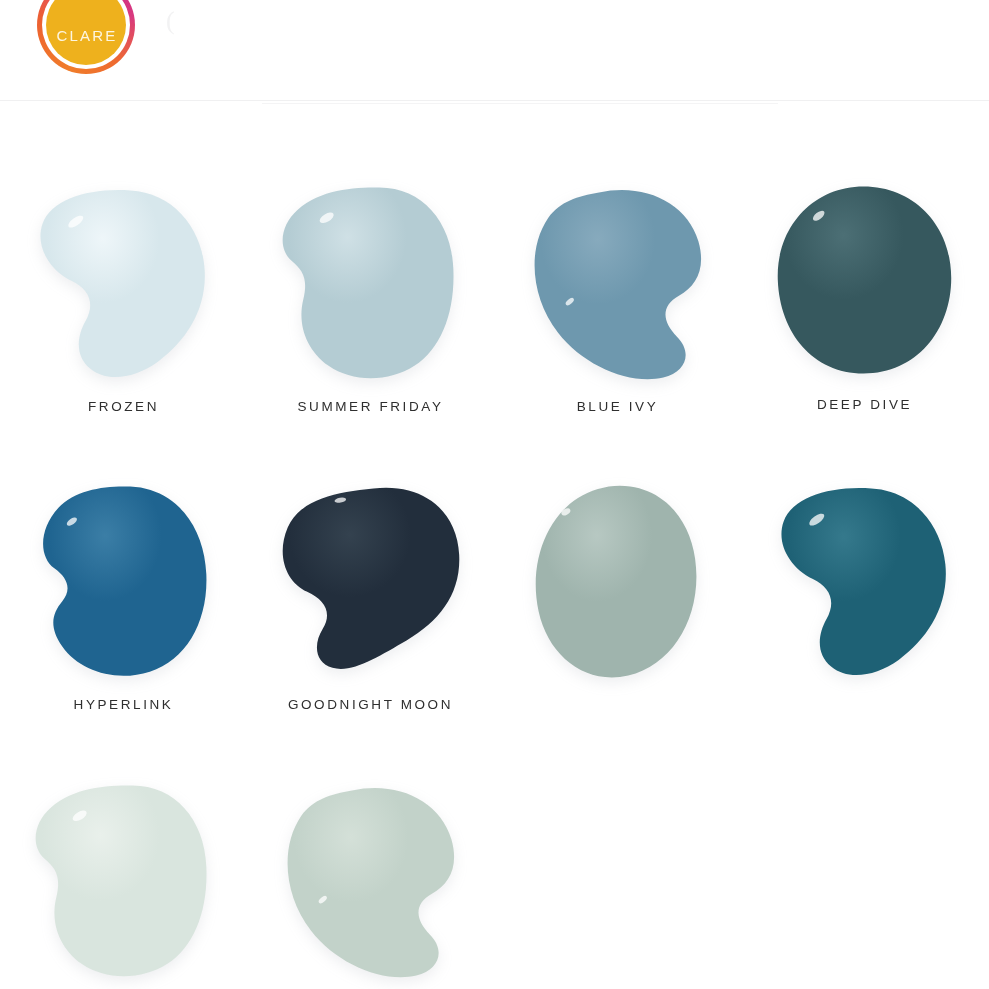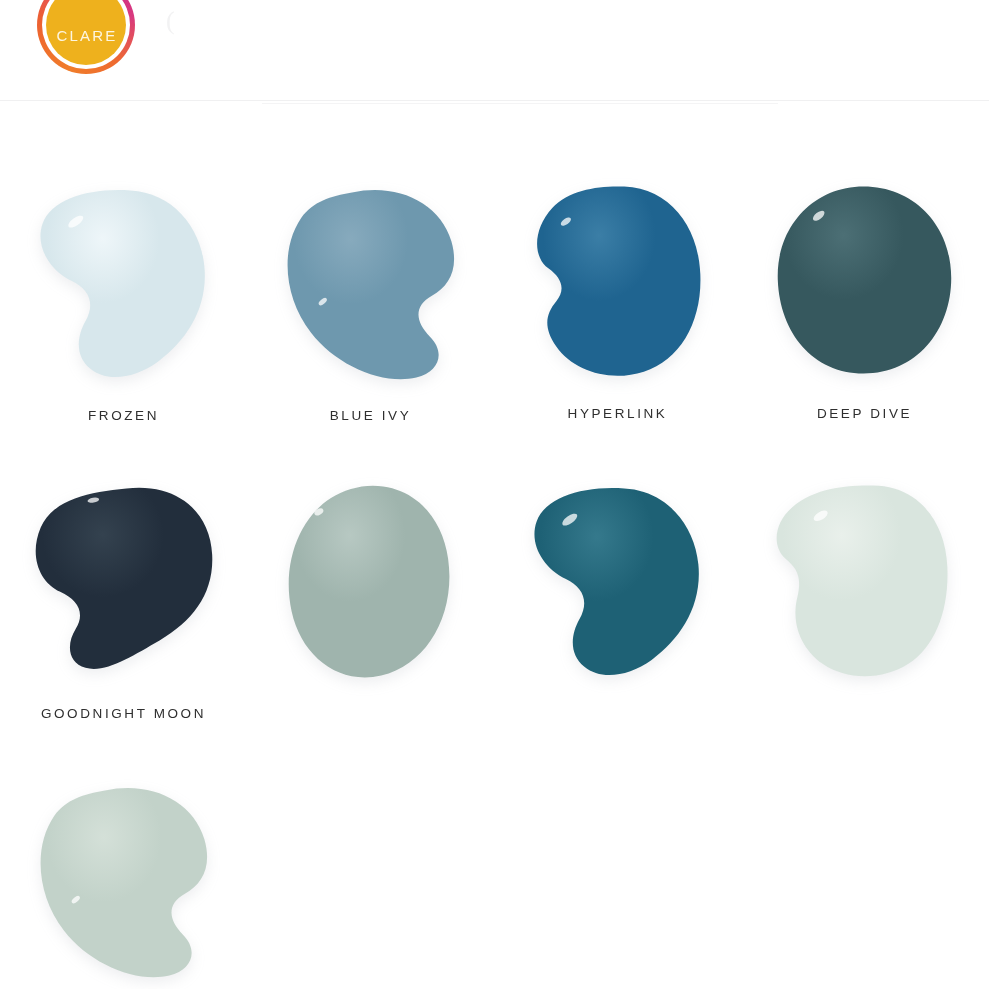--- a/index.html
+++ b/index.html
@@ -123,21 +123,21 @@
   }
   .blob {
     position: relative;
     width: 100%;
     height: 100%;
     filter: drop-shadow(0 5px 7px rgba(140,150,160,0.16));
   }
   .blob svg { display:block; width:100%; height:100%; overflow: visible;}
 
   .swatch-label {
-    margin-top: 21px;
+    margin-top: 12px;
     font-size: 13.5px;
     letter-spacing: 2.6px;
     color: #2f2f2f;
     text-transform: uppercase;
     white-space: nowrap;
     font-family: "Liberation Sans", sans-serif;
   }
 
   
   .row-1 .blob-wrap { margin-top: 12px; }
@@ -175,74 +175,92 @@
           </svg>
         </div>
       </div>
       <div class="swatch-label">FROZEN</div>
     </div>
     <div class="swatch-cell row-1">
       <div class="blob-wrap">
         <div class="blob">
           <svg viewBox="0 0 195 205" xmlns="http://www.w3.org/2000/svg">
             <defs>
+              <radialGradient id="grad3" cx="38%" cy="26%" r="82%">
+                <stop offset="0%" stop-color="#cfe0e5"></stop>
+                <stop offset="42%" stop-color="#b4ccd3"></stop>
+                <stop offset="100%" stop-color="#b4ccd3"></stop>
+              </radialGradient>
+            </defs>
+            <path d="M106,3 C150,3 180,38 182,86 C184,130 170,168 142,186 C116,203 78,203 54,186 C30,169 22,142 28,118 C33,97 28,88 16,78 C2,66 4,42 22,26 C46,5 78,3 106,3 Z" fill="url(#grad3)"></path>
+            <ellipse cx="52" cy="34" rx="8" ry="4" fill="#ffffff" opacity="0.75" transform="rotate(-30 52 34)"></ellipse>
+          </svg>
+        </div>
+      </div>
+      <div class="swatch-label">SUMMER FRIDAY</div>
+    </div>
+    <div class="swatch-cell row-1">
+      <div class="blob-wrap">
+        <div class="blob">
+          <svg viewBox="0 0 195 205" xmlns="http://www.w3.org/2000/svg">
+            <defs>
               <radialGradient id="grad4" cx="38%" cy="26%" r="82%">
                 <stop offset="0%" stop-color="#87aabd"></stop>
                 <stop offset="42%" stop-color="#6e98ae"></stop>
                 <stop offset="100%" stop-color="#6e98ae"></stop>
               </radialGradient>
             </defs>
             <path d="M78,8 C124,-2 168,18 180,58 C188,86 178,104 160,114 C142,124 142,140 158,156 C174,172 168,192 144,198 C110,206 62,186 36,152 C8,116 4,66 26,34 C38,17 56,12 78,8 Z" fill="url(#grad4)"></path>
             <ellipse cx="48" cy="120" rx="5" ry="2.5" fill="#ffffff" opacity="0.75" transform="rotate(-40 48 120)"></ellipse>
           </svg>
         </div>
       </div>
       <div class="swatch-label">BLUE IVY</div>
     </div>
     <div class="swatch-cell row-2">
       <div class="blob-wrap">
         <div class="blob">
           <svg viewBox="0 0 195 205" xmlns="http://www.w3.org/2000/svg">
             <defs>
+              <radialGradient id="grad6" cx="38%" cy="26%" r="82%">
+                <stop offset="0%" stop-color="#4c6f75"></stop>
+                <stop offset="42%" stop-color="#36585e"></stop>
+                <stop offset="100%" stop-color="#36585e"></stop>
+              </radialGradient>
+            </defs>
+            <path d="M96,4 C148,4 186,44 186,98 C186,152 150,196 96,196 C44,196 10,154 8,100 C6,46 44,4 96,4 Z" fill="url(#grad6)"></path>
+            <ellipse cx="50" cy="34" rx="7" ry="3.5" fill="#ffffff" opacity="0.75" transform="rotate(-38 50 34)"></ellipse>
+          </svg>
+        </div>
+      </div>
+      <div class="swatch-label">DEEP DIVE</div>
+    </div>
+    <div class="swatch-cell row-2">
+      <div class="blob-wrap">
+        <div class="blob">
+          <svg viewBox="0 0 195 205" xmlns="http://www.w3.org/2000/svg">
+            <defs>
               <radialGradient id="grad7" cx="38%" cy="26%" r="82%">
                 <stop offset="0%" stop-color="#3b7ea6"></stop>
                 <stop offset="42%" stop-color="#1f6490"></stop>
                 <stop offset="100%" stop-color="#1f6490"></stop>
               </radialGradient>
             </defs>
             <path d="M104,4 C150,6 180,44 182,94 C184,142 162,182 124,194 C90,205 52,194 34,168 C20,148 24,134 34,122 C44,110 40,98 26,88 C10,76 10,48 30,26 C48,7 78,3 104,4 Z" fill="url(#grad7)"></path>
             <ellipse cx="44" cy="40" rx="6" ry="3" fill="#ffffff" opacity="0.75" transform="rotate(-35 44 40)"></ellipse>
           </svg>
         </div>
       </div>
       <div class="swatch-label">HYPERLINK</div>
     </div>
     <div class="swatch-cell row-2">
       <div class="blob-wrap">
         <div class="blob">
           <svg viewBox="0 0 195 205" xmlns="http://www.w3.org/2000/svg">
             <defs>
-              <radialGradient id="grad6" cx="38%" cy="26%" r="82%">
-                <stop offset="0%" stop-color="#4c6f75"></stop>
-                <stop offset="42%" stop-color="#36585e"></stop>
-                <stop offset="100%" stop-color="#36585e"></stop>
-              </radialGradient>
-            </defs>
-            <path d="M96,4 C148,4 186,44 186,98 C186,152 150,196 96,196 C44,196 10,154 8,100 C6,46 44,4 96,4 Z" fill="url(#grad6)"></path>
-            <ellipse cx="50" cy="34" rx="7" ry="3.5" fill="#ffffff" opacity="0.75" transform="rotate(-38 50 34)"></ellipse>
-          </svg>
-        </div>
-      </div>
-      <div class="swatch-label">DEEP DIVE</div>
-    </div>
-    <div class="swatch-cell row-2">
-      <div class="blob-wrap">
-        <div class="blob">
-          <svg viewBox="0 0 195 205" xmlns="http://www.w3.org/2000/svg">
-            <defs>
               <radialGradient id="grad8" cx="38%" cy="26%" r="82%">
                 <stop offset="0%" stop-color="#34424f"></stop>
                 <stop offset="42%" stop-color="#222e3c"></stop>
                 <stop offset="100%" stop-color="#222e3c"></stop>
               </radialGradient>
             </defs>
             <path d="M100,6 C152,0 186,30 188,74 C190,114 168,142 134,162 C106,178 78,196 58,190 C40,185 38,166 48,150 C58,134 50,120 32,112 C10,102 0,74 12,46 C26,16 62,10 100,6 Z" fill="url(#grad8)"></path>
             <ellipse cx="66" cy="18" rx="6" ry="2.5" fill="#ffffff" opacity="0.75" transform="rotate(-10 66 18)"></ellipse>
           </svg>
         </div>

